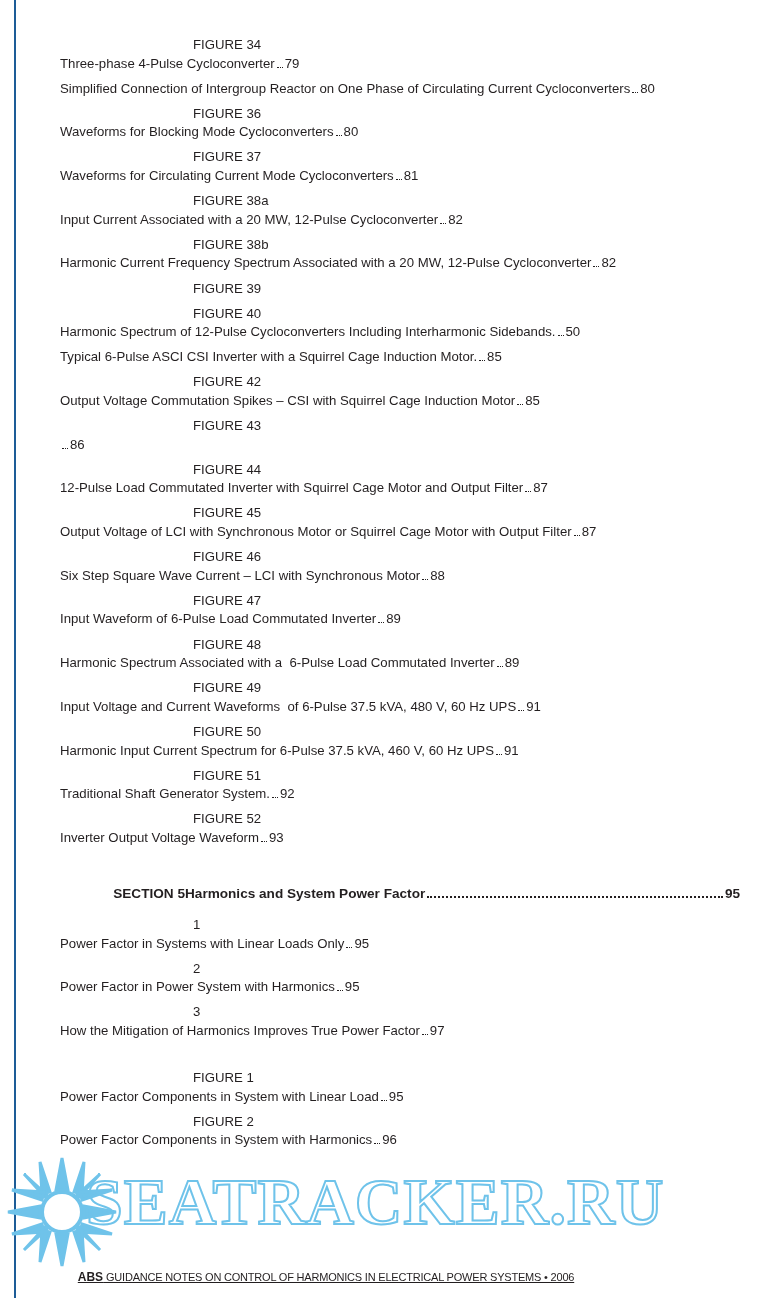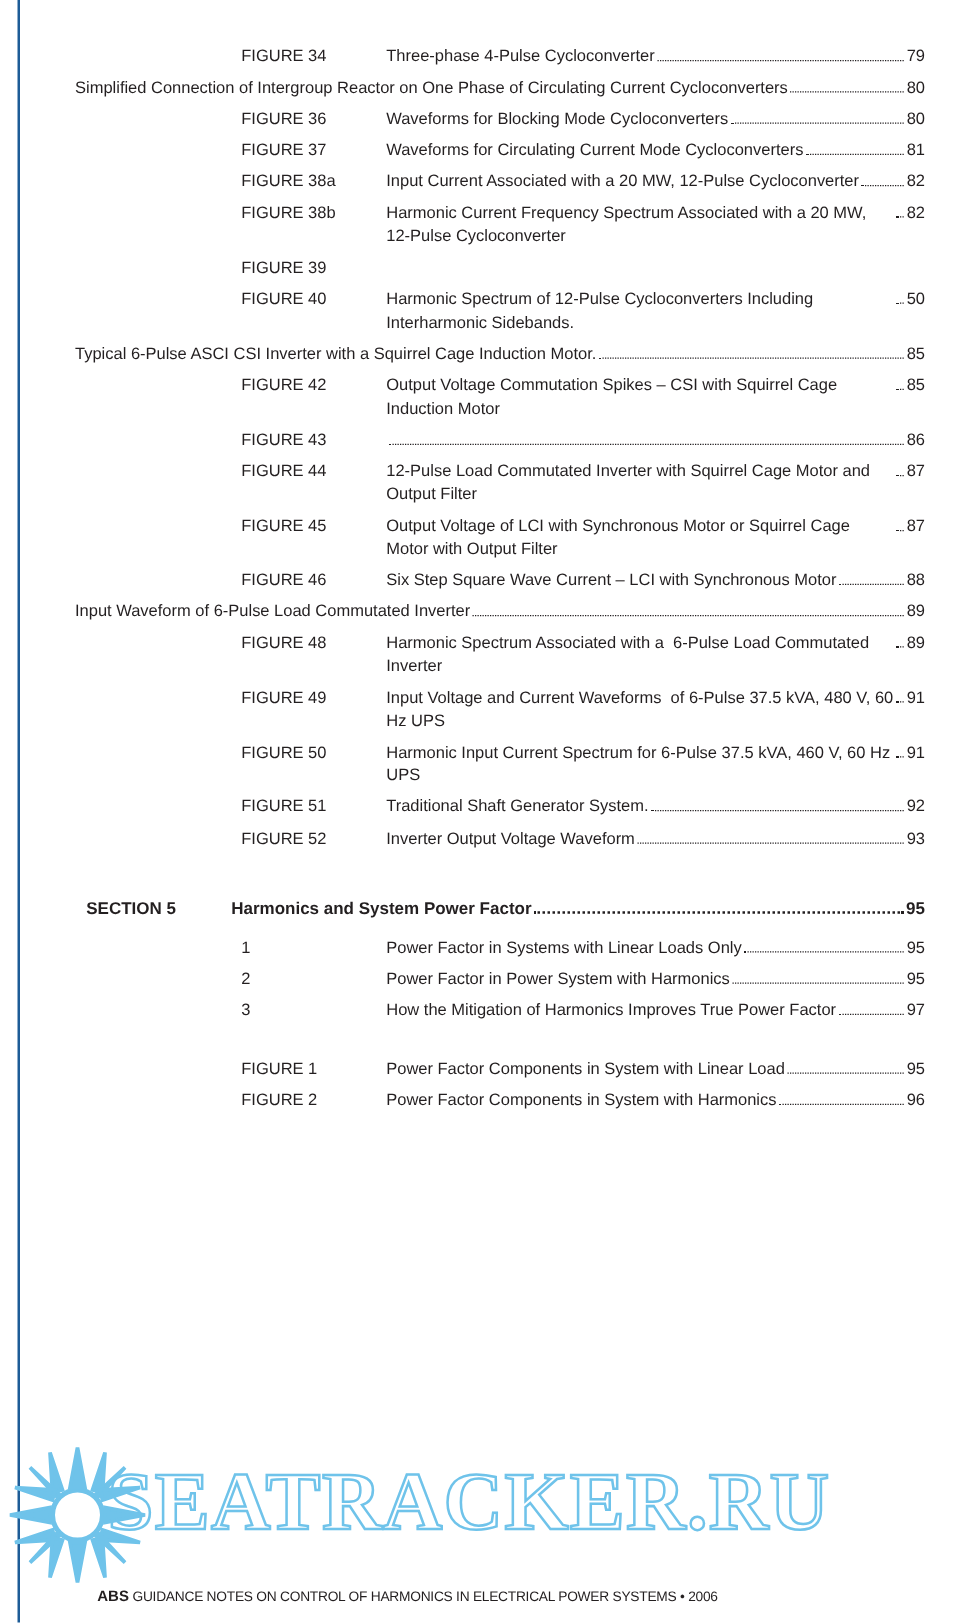--- a/index.html
+++ b/index.html
@@ -40,20 +40,21 @@
     width: 680px;
   }
 
   .toc-row {
     display: flex;
     align-items: flex-start;
     font-size: 13.2px;
     line-height: 18.6px;
     color: #231f20;
     margin-bottom: 6.5px;
+    flex-direction: column;
   }
   .toc-row .label {
     flex: 0 0 auto;
     width: 116px;
     padding-left: 133px;
     box-sizing: content-box;
     white-space: nowrap;
   }
   .toc-row .label.num {
     padding-left: 133px;
@@ -94,20 +95,21 @@
     line-height: 18.6px;
     color: #231f20;
     margin-top: 38px;
     margin-bottom: 12px;
   }
   .section-row .sec-label {
     flex: 0 0 auto;
     width: 116px;
     padding-left: 9px;
     white-space: nowrap;
+    text-align: right;
   }
   .section-row .entry {
     flex: 1 1 auto;
     position: relative;
     min-width: 0;
   }
   .section-row .dots {
     border-bottom: 2px dotted #231f20;
   }
 
@@ -118,20 +120,21 @@
   
   .footer {
     position: absolute;
     left: 0;
     bottom: 14px;
     width: 652px;
     text-align: center;
     font-size: 11px;
     color: #231f20;
     letter-spacing: -0.2px;
+    text-decoration: underline;
   }
   .footer .abs {
     font-weight: bold;
     font-size: 12px;
     letter-spacing: 0;
   }
 
   
   .watermark {
     position: absolute;
@@ -308,20 +311,21 @@
       <div class="entry">
         <div class="entry-line">
           <span class="entry-text">Six Step Square Wave Current – LCI with Synchronous Motor</span>
           <span class="dots"></span>
           <span class="pg">88</span>
         </div>
       </div>
     </div>
 
     <div class="toc-row">
+      <div class="label">FIGURE 47</div>
       <div class="entry">
         <div class="entry-line">
           <span class="entry-text">Input Waveform of 6-Pulse Load Commutated Inverter</span>
           <span class="dots"></span>
           <span class="pg">89</span>
         </div>
       </div>
     </div>
 
     <div class="toc-row">

